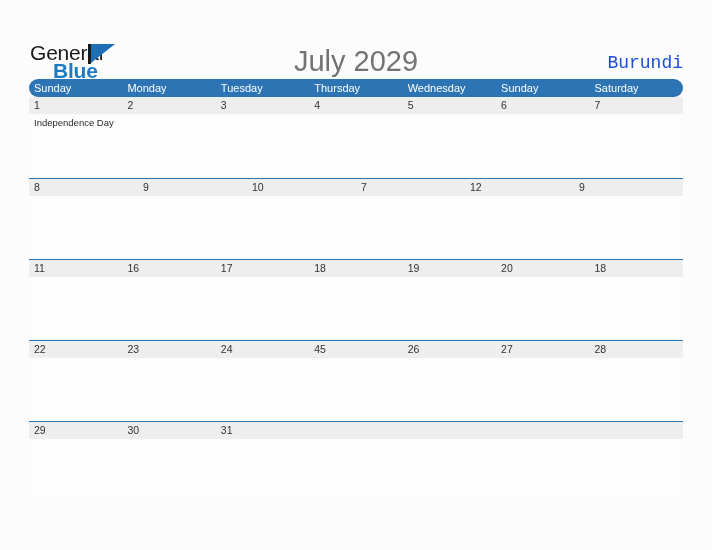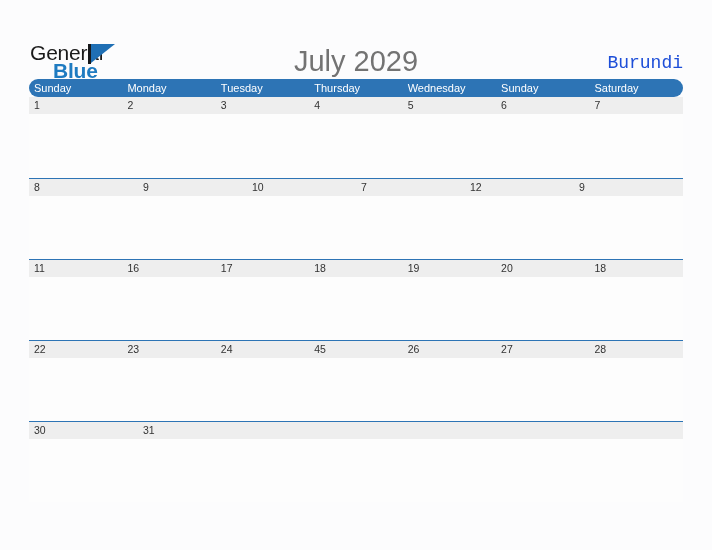--- a/index.html
+++ b/index.html
@@ -207,20 +207,31 @@
         <div class="week-row">
           <div class="daterow">
             <div class="daycell">1</div>
             <div class="daycell">2</div>
             <div class="daycell">3</div>
             <div class="daycell">4</div>
             <div class="daycell">5</div>
             <div class="daycell">6</div>
             <div class="daycell">7</div>
           </div>
+          <div class="eventsrow">
+            <div class="eventcell">
+              <div class="event">Independence Day</div>
+            </div>
+            <div class="eventcell"></div>
+            <div class="eventcell"></div>
+            <div class="eventcell"></div>
+            <div class="eventcell"></div>
+            <div class="eventcell"></div>
+            <div class="eventcell"></div>
+          </div>
         </div>
         <div class="week-row">
           <div class="daterow">
             <div class="daycell">8</div>
             <div class="daycell">9</div>
             <div class="daycell">10</div>
             <div class="daycell">7</div>
             <div class="daycell">12</div>
             <div class="daycell">9</div>
           </div>
@@ -269,20 +280,21 @@
             <div class="eventcell"></div>
             <div class="eventcell"></div>
             <div class="eventcell"></div>
             <div class="eventcell"></div>
             <div class="eventcell"></div>
             <div class="eventcell"></div>
           </div>
         </div>
         <div class="week-row">
           <div class="daterow">
+            <div class="daycell">29</div>
             <div class="daycell">30</div>
             <div class="daycell">31</div>
             <div class="daycell"></div>
             <div class="daycell"></div>
             <div class="daycell"></div>
             <div class="daycell"></div>
           </div>
           <div class="eventsrow">
             <div class="eventcell"></div>
             <div class="eventcell"></div>

